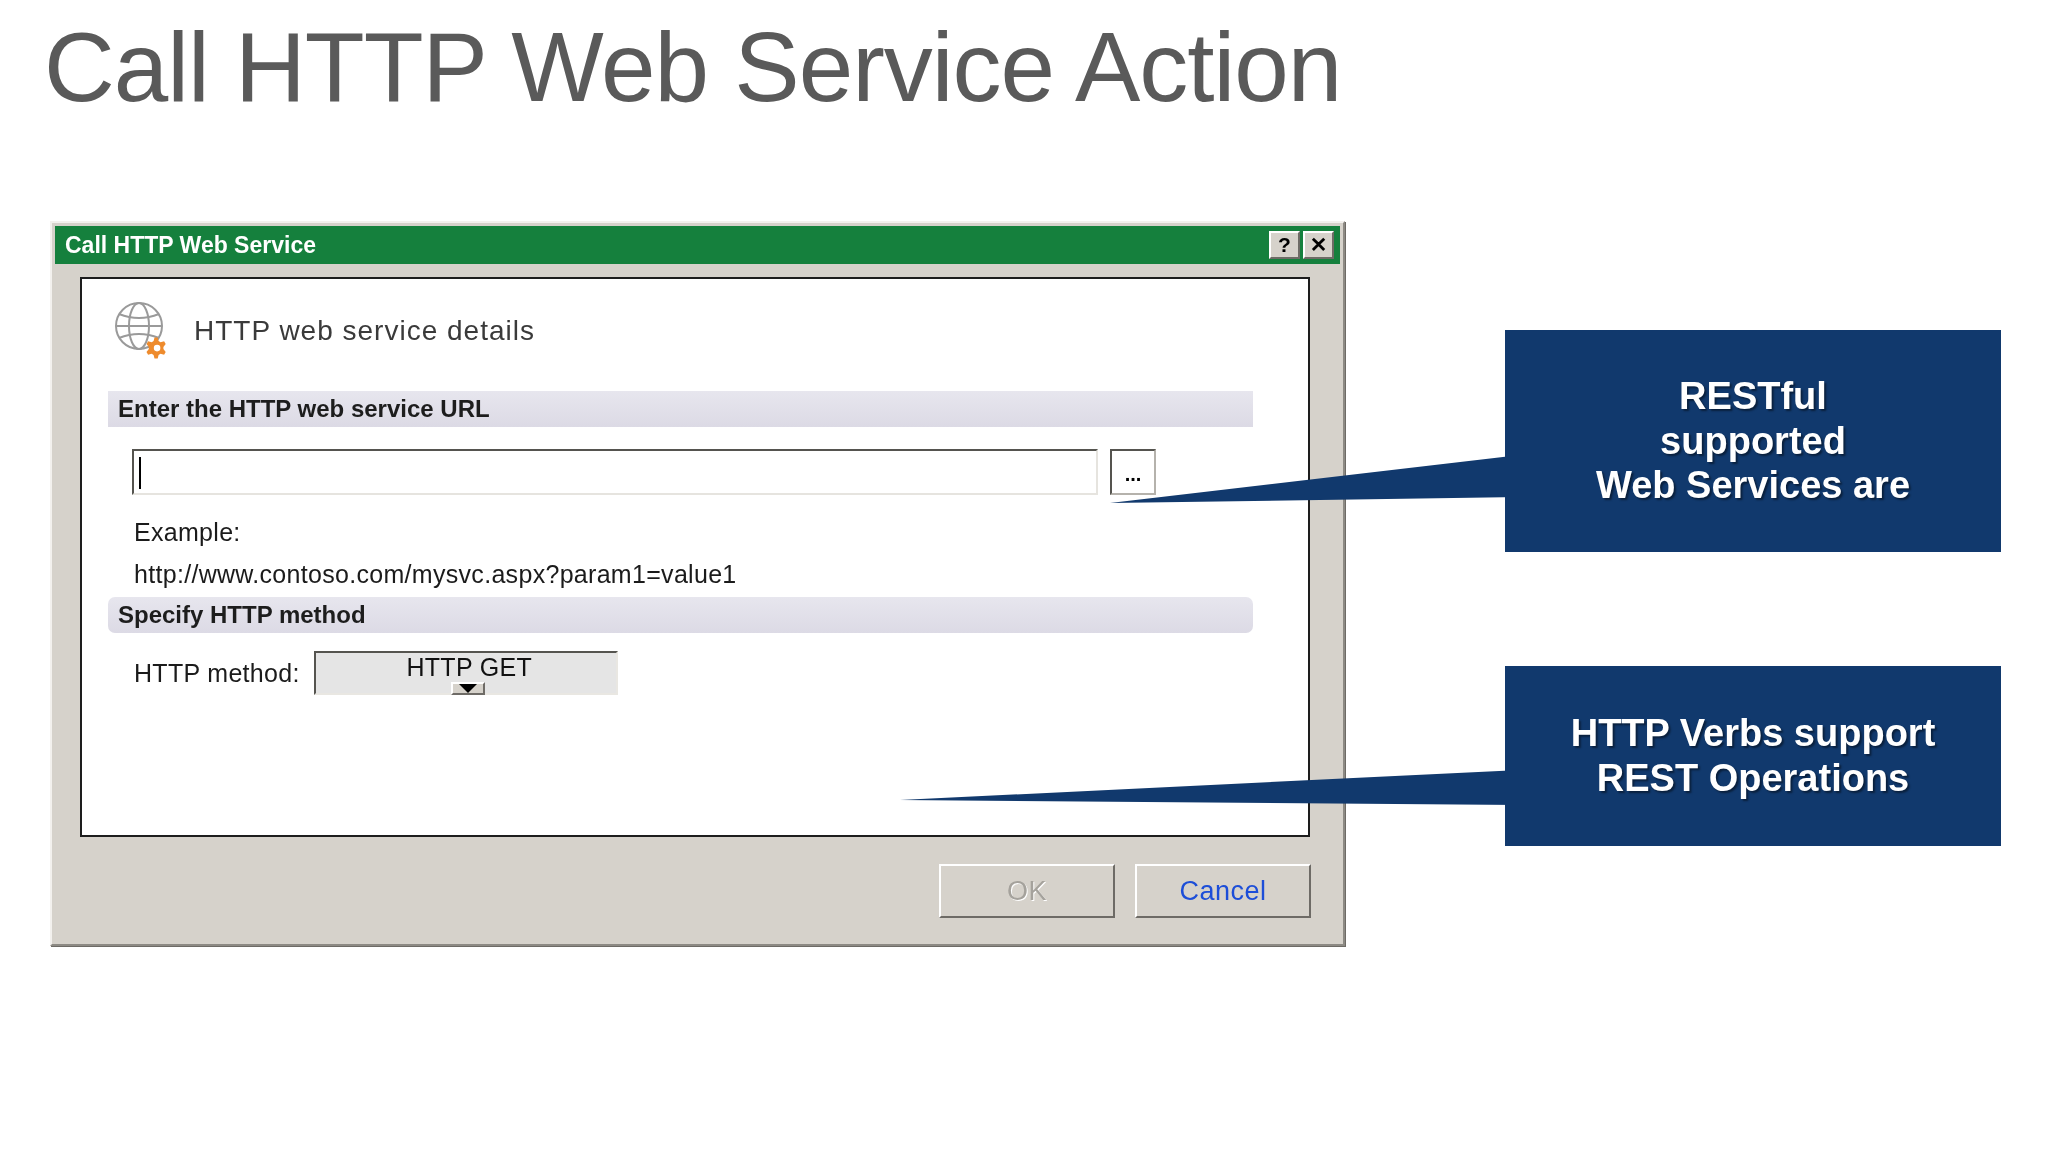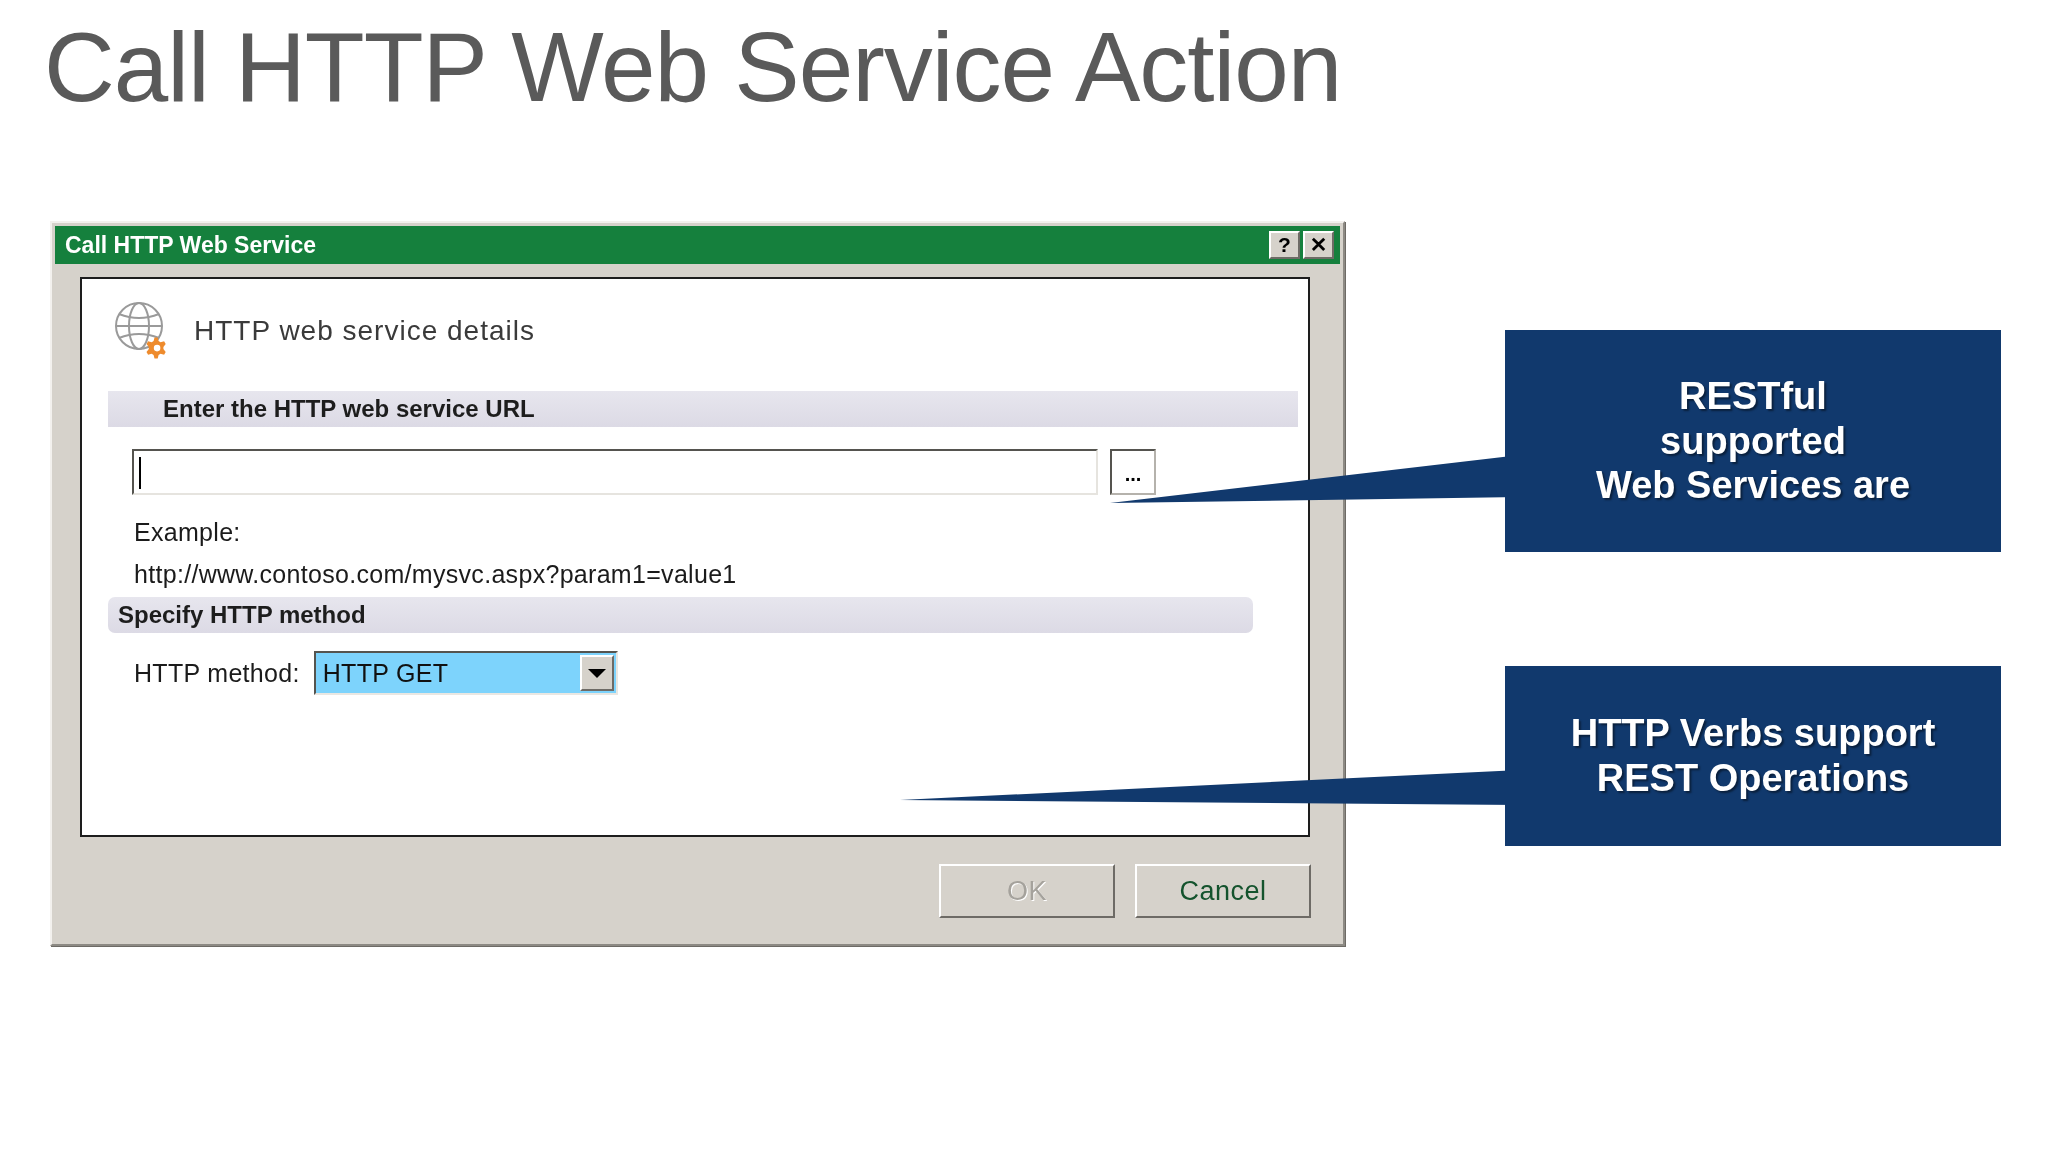--- a/index.html
+++ b/index.html
@@ -128,21 +128,21 @@
     display: flex;
     align-items: center;
   }
   .section-bar span {
     font-size: 24px;
     font-weight: bold;
     color: #1d1d1d;
     padding-left: 10px;
     white-space: nowrap;
   }
-  #sec-url  { top: 112px; padding-left: 45px; }
+  #sec-url  { top: 112px; }
   #sec-meth { top: 318px; border-radius: 7px; }
 
   
   .url-row {
     position: absolute;
     left: 50px;
     top: 170px;
     display: flex;
     align-items: stretch;
     gap: 12px;
@@ -205,30 +205,31 @@
   .method-label {
     font-size: 25px;
     color: #1b1b1b;
     white-space: nowrap;
     letter-spacing: 0.3px;
     text-align: right;
   }
   .combo {
     width: 304px;
     height: 44px;
-    background: #7dd3fc;
+    background: #e5e5e5;
     border-top: 2px solid #55544f;
     border-left: 2px solid #55544f;
     border-right: 2px solid #e9e7e2;
     border-bottom: 2px solid #e9e7e2;
     box-sizing: border-box;
     display: flex;
     align-items: center;
     justify-content: space-between;
     padding-left: 7px;
+    flex-direction: column;
   }
   .combo-value {
     font-size: 25px;
     color: #111;
     letter-spacing: 0.3px;
     white-space: nowrap;
   }
   .combo-arrow {
     width: 34px;
     height: 36px;
@@ -263,21 +264,21 @@
   .win-btn {
     width: 176px;
     height: 54px;
     background: #d6d2cb;
     border-top: 2px solid #ffffff;
     border-left: 2px solid #ffffff;
     border-right: 2px solid #6e6b66;
     border-bottom: 2px solid #6e6b66;
     box-sizing: border-box;
     font-size: 27px;
-    color: #14532d;
+    color: #1d4ed8;
     display: flex;
     align-items: center;
     justify-content: center;
     letter-spacing: 0.5px;
   }
   .win-btn.disabled {
     color: #a5a29c;
     text-shadow: 1px 1px 0 #ffffff;
   }
 

